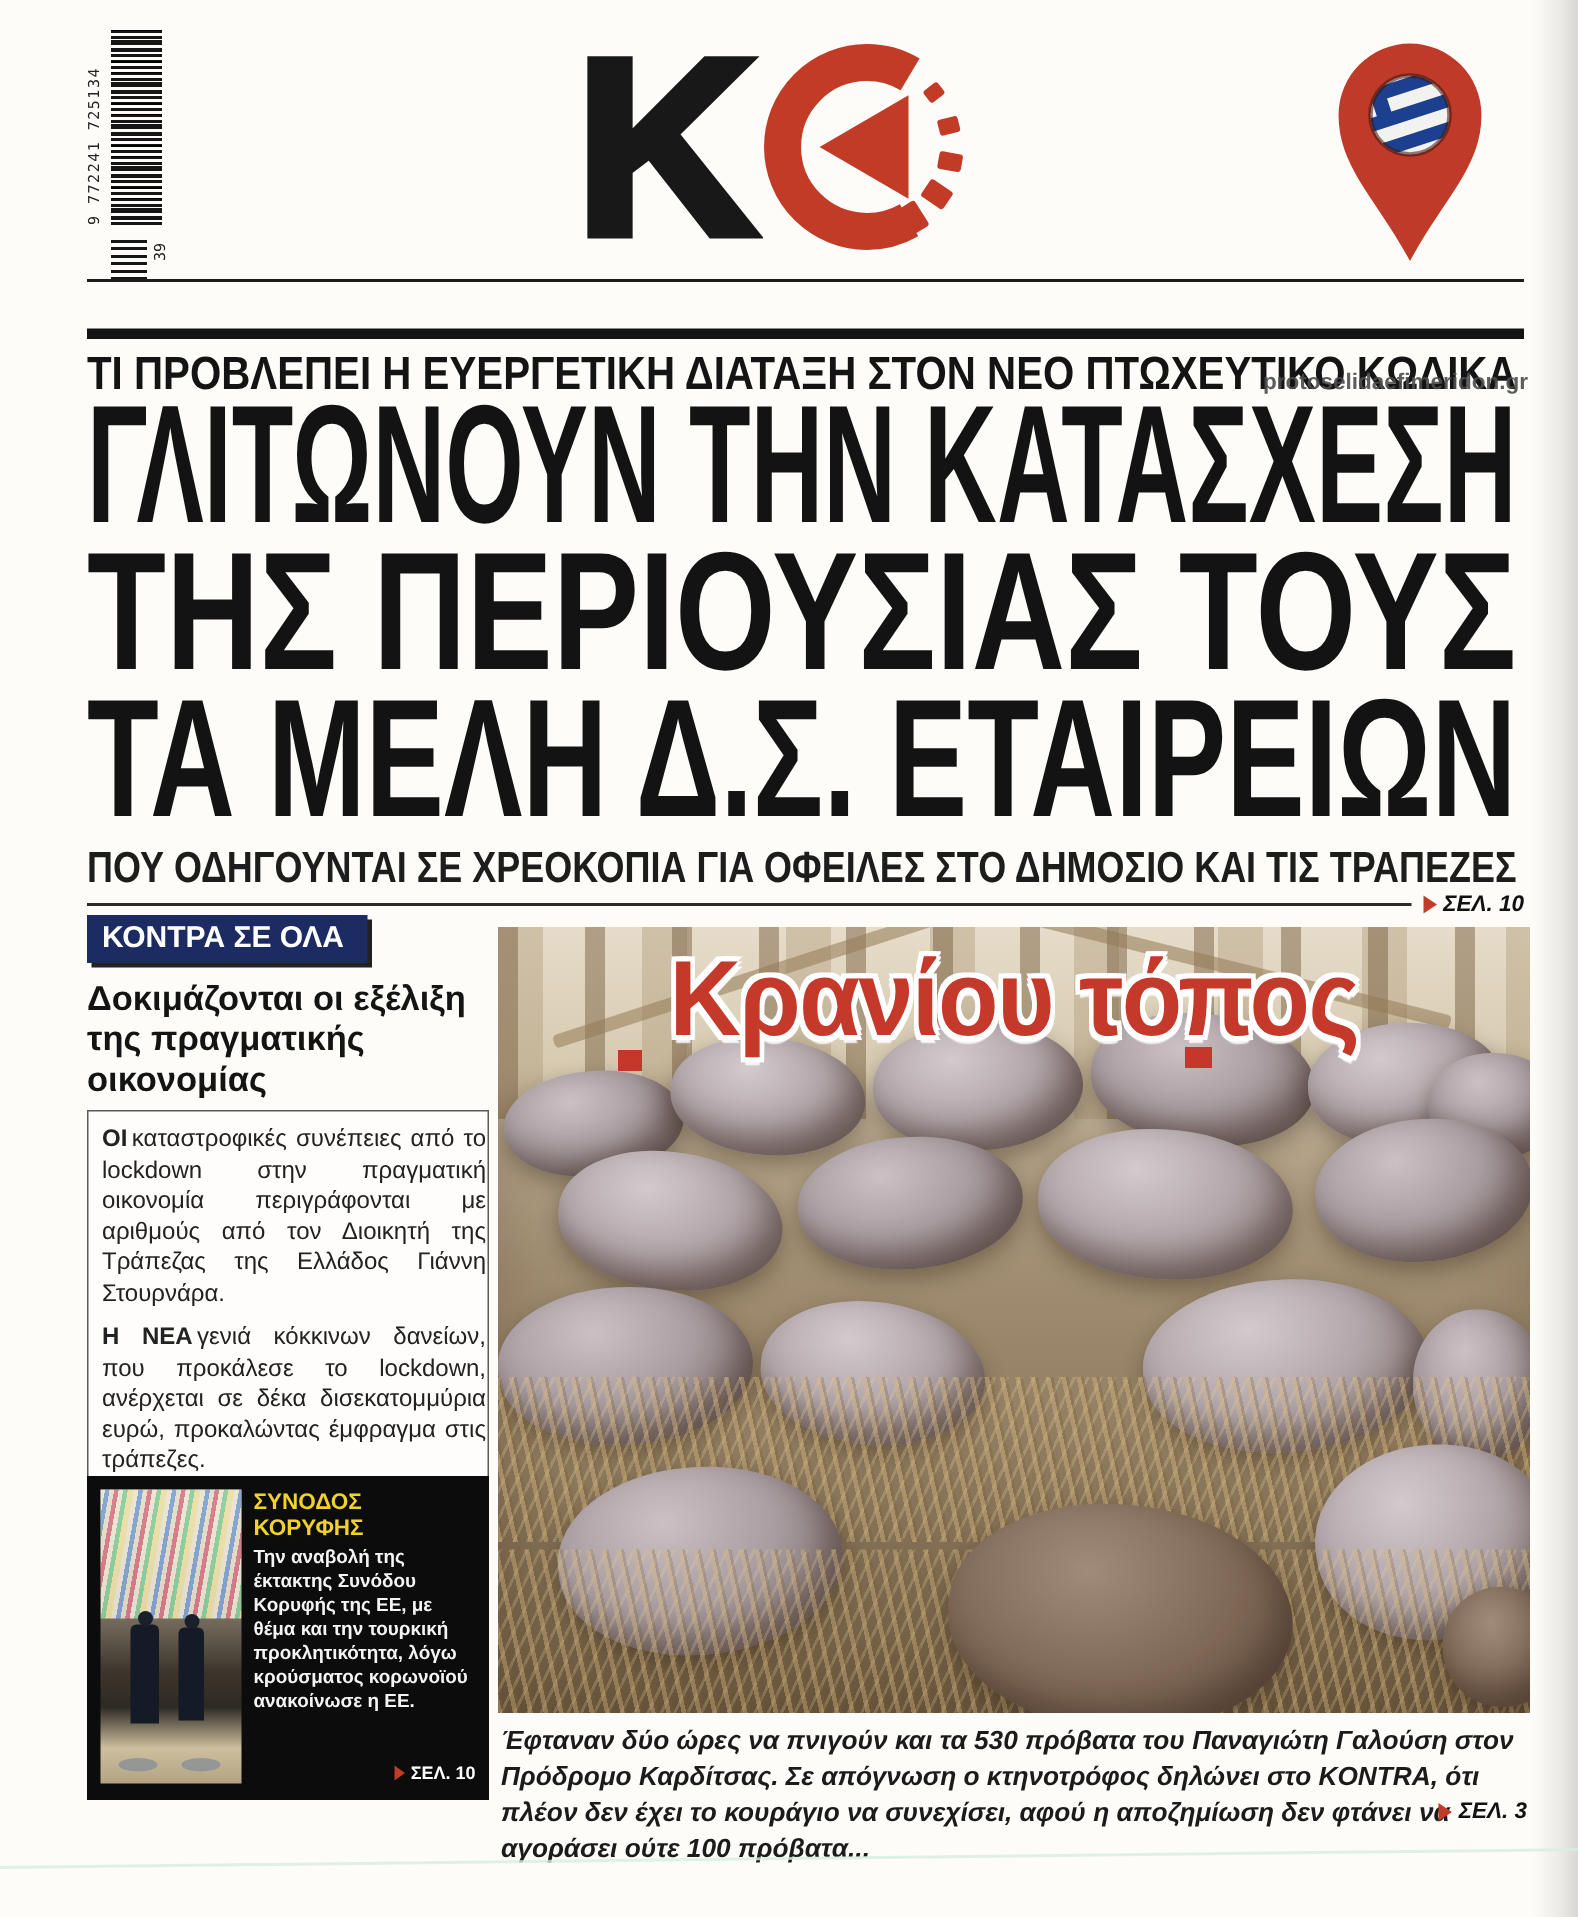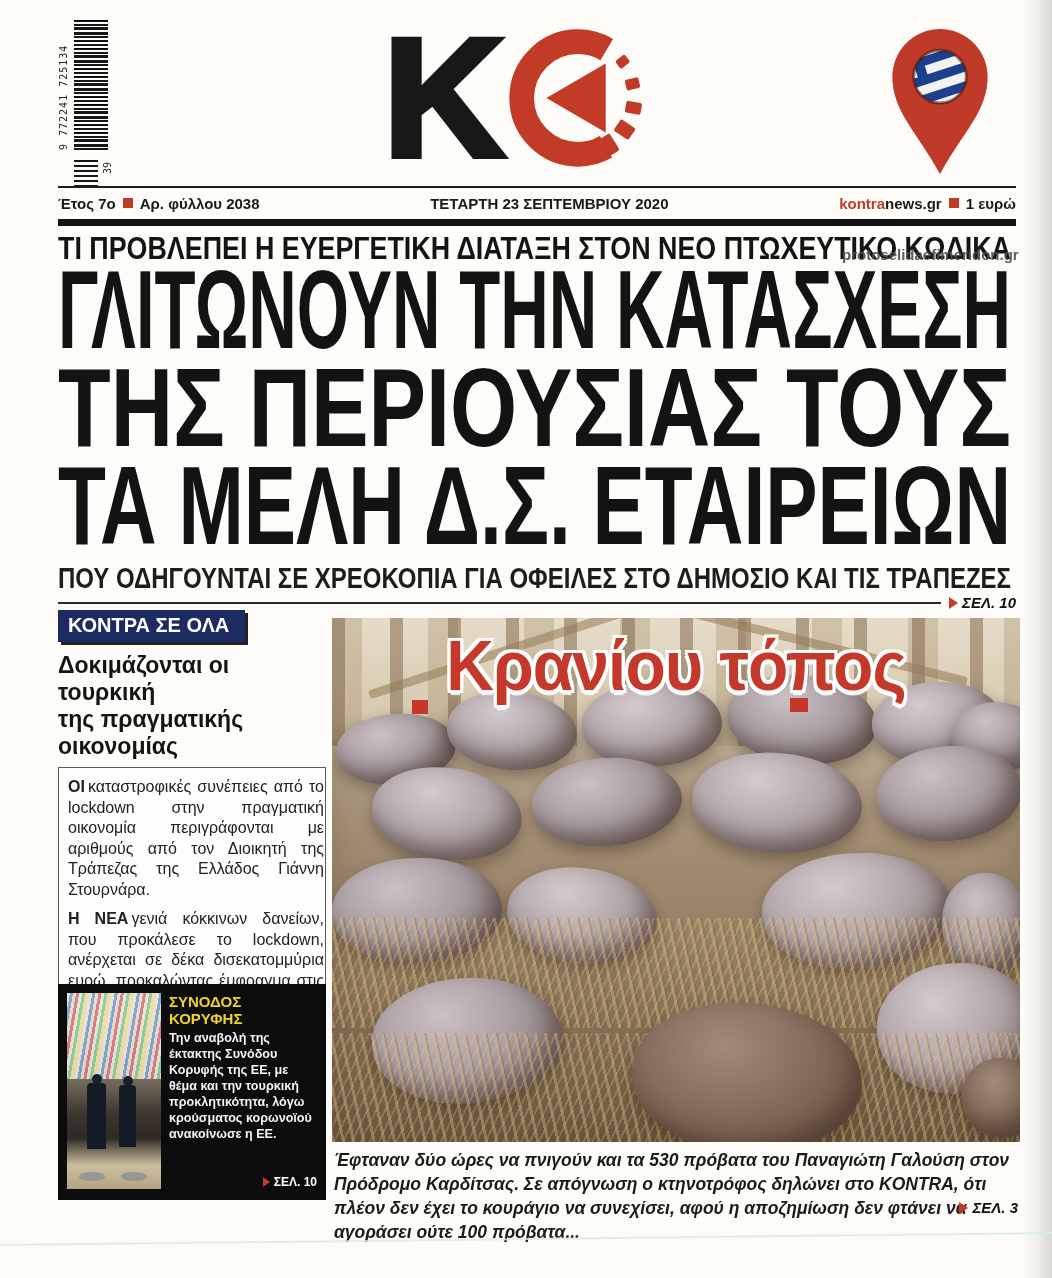--- a/index.html
+++ b/index.html
@@ -143,34 +143,20 @@
         <rect x="10" y="28" width="92" height="9"></rect>
         <rect x="10" y="46" width="92" height="9"></rect>
         <rect x="10" y="64" width="92" height="9"></rect>
         <rect x="34" y="18" width="10" height="34"></rect>
       </g>
     </g>
     <circle cx="55" cy="52" r="26" fill="none" stroke="rgba(60,20,10,.55)" stroke-width="3"></circle>
   </svg>
 
   <div class="rule-thin"></div>
-  <div class="dateline">
-    <span class="dl-left">
-      <span>Έτος 7ο</span>
-      <span class="sq"></span>
-      <span>Αρ. φύλλου 2038</span>
-    </span>
-    <span class="dl-center">ΤΕΤΑΡΤΗ 23 ΣΕΠΤΕΜΒΡΙΟΥ 2020</span>
-    <span class="dl-right">
-      <span class="brand-red">kontra</span>
-      <span>news.gr</span>
-      <span class="sq"></span>
-      <span>1 ευρώ</span>
-    </span>
-  </div>
   <div class="rule-thick"></div>
 
   <svg class="kicker-svg" width="958" height="38">
     <text x="0" y="30" font-size="31" font-weight="bold" fill="#141414" textLength="953" lengthAdjust="spacingAndGlyphs">ΤΙ ΠΡΟΒΛΕΠΕΙ Η ΕΥΕΡΓΕΤΙΚΗ ΔΙΑΤΑΞΗ ΣΤΟΝ ΝΕΟ ΠΤΩΧΕΥΤΙΚΟ ΚΩΔΙΚΑ</text>
   </svg>
   <div class="watermark">protoselidaefimeridon.gr</div>
 
   <svg class="headline-svg" width="958" height="298">
     <text x="0" y="84" font-size="112" font-weight="bold" fill="#131313" textLength="953" lengthAdjust="spacingAndGlyphs">ΓΛΙΤΩΝΟΥΝ ΤΗΝ ΚΑΤΑΣΧΕΣΗ</text>
     <text x="0" y="182" font-size="112" font-weight="bold" fill="#131313" textLength="953" lengthAdjust="spacingAndGlyphs">ΤΗΣ ΠΕΡΙΟΥΣΙΑΣ ΤΟΥΣ</text>
@@ -182,21 +168,21 @@
   </svg>
   <div class="subrule">
     <div class="line"></div>
     <span class="tri"></span>
     <span class="pageref">ΣΕΛ. 10</span>
   </div>
 
   <div class="leftcol">
     <div class="section-label">ΚΟΝΤΡΑ ΣΕ ΟΛΑ</div>
     <div class="col-title">
-      <div>Δοκιμάζονται οι τουρκική</div>
+      <div>Δοκιμάζονται οι εξέλιξη</div>
       <div>της πραγματικής οικονομίας</div>
     </div>
     <div class="col-box">
       <p>
         <b>ΟΙ</b><span>καταστροφικές συνέπειες από το lockdown στην πραγματική οικονομία περιγράφονται με αριθμούς από τον Διοικητή της Τράπεζας της Ελλάδος Γιάννη Στουρνάρα.</span>
       </p>
       <p>
         <b>Η ΝΕΑ</b><span>γενιά κόκκινων δανείων, που προκάλεσε το lockdown, ανέρχεται σε δέκα δισεκατομμύρια ευρώ, προκαλώντας έμφραγμα στις τράπεζες.</span>
       </p>
       <p>

